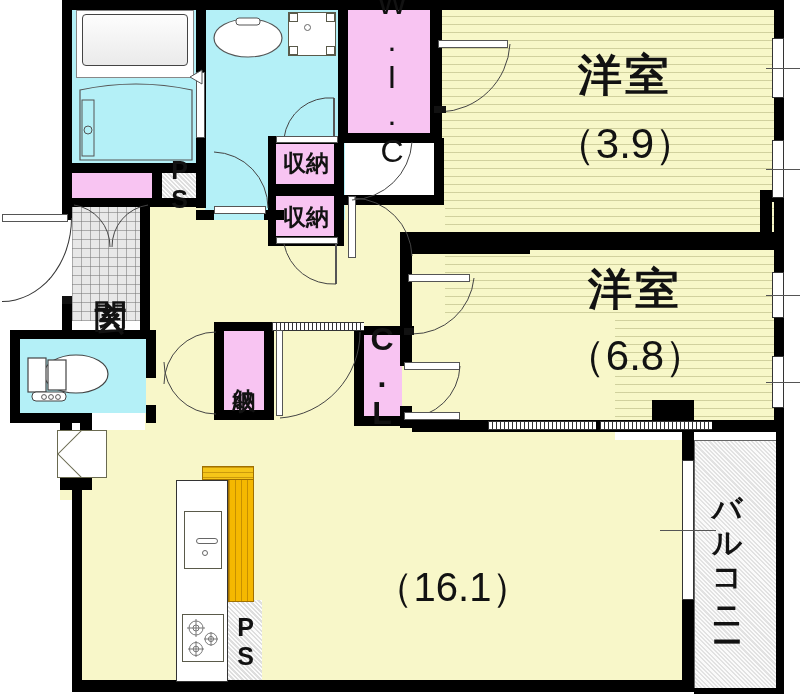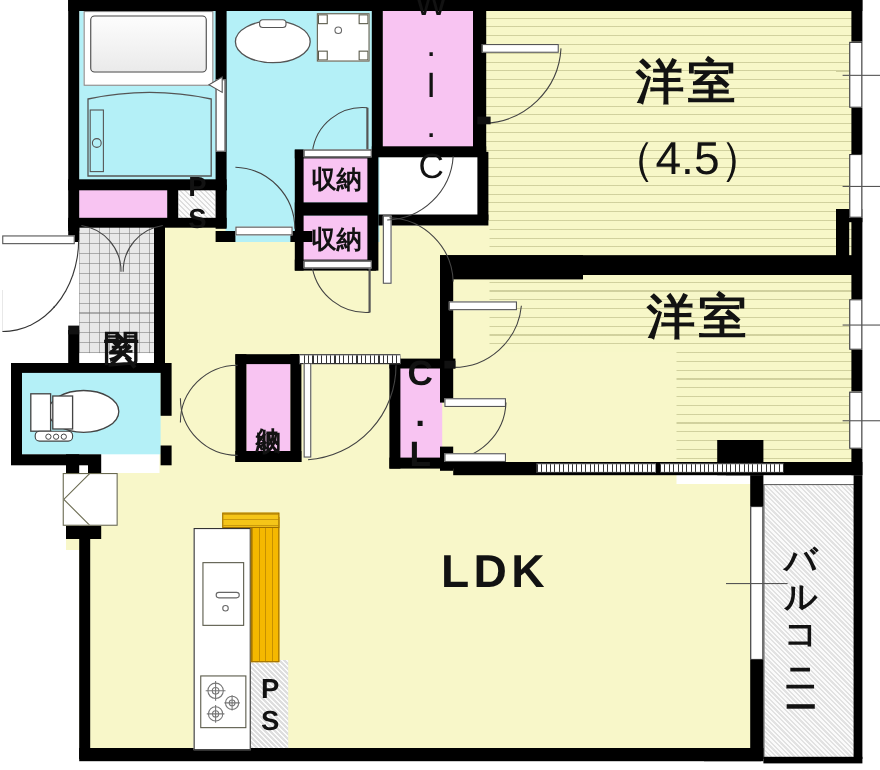--- a/index.html
+++ b/index.html
@@ -373,25 +373,26 @@
 
   <div class="abs window-unit" style="left:772px; top:272px; width:12px; height:46px;"></div>
   <div class="abs window-line" style="left:766px; top:295px; width:34px; height:1px;"></div>
   <div class="abs window-unit" style="left:772px; top:356px; width:12px; height:52px;"></div>
   <div class="abs window-line" style="left:766px; top:382px; width:34px; height:1px;"></div>
 
   <div class="abs window-unit" style="left:682px; top:460px; width:12px; height:140px;"></div>
   <div class="abs window-line" style="left:660px; top:530px; width:56px; height:1px;"></div>
 
   <div class="abs lbl lbl-room-name" style="left:520px; top:48px; width:210px; height:54px;">洋室</div>
-  <div class="abs lbl lbl-room-area" style="left:510px; top:118px; width:230px; height:52px;">（4.5）</div>
+  <div class="abs lbl lbl-room-area" style="left:510px; top:118px; width:230px; height:52px;">（3.9）</div>
 
   <div class="abs lbl lbl-room-name" style="left:530px; top:262px; width:210px; height:54px;">洋室</div>
-
-  <div class="abs lbl lbl-ldk" style="left:370px; top:495px; width:160px; height:50px;">LDK</div>
+  <div class="abs lbl lbl-room-area" style="left:520px; top:330px; width:230px; height:52px;">（6.8）</div>
+
+  <div class="abs lbl lbl-ldk-area" style="left:350px; top:562px; width:205px; height:50px;">（16.1）</div>
 
   <div class="abs lbl lbl-vert lbl-balcony" style="left:705px; top:452px; width:44px; height:200px;">バルコニー</div>
 
   <div class="abs lbl lbl-vert lbl-wic" style="left:372px; top:22px; width:40px; height:110px;">W.I.C</div>
 
   <div class="abs lbl lbl-closet" style="left:276px; top:146px; width:60px; height:34px;">収納</div>
   <div class="abs lbl lbl-closet" style="left:276px; top:200px; width:60px; height:34px;">収納</div>
 
   <div class="abs lbl lbl-vert lbl-closet" style="left:228px; top:336px; width:32px; height:70px;">収納</div>
 

